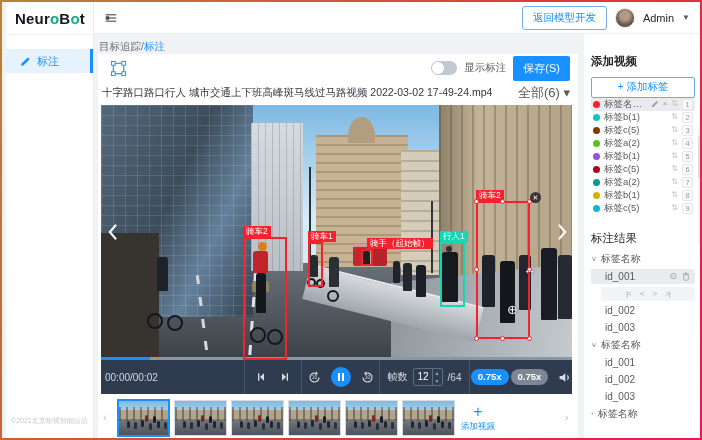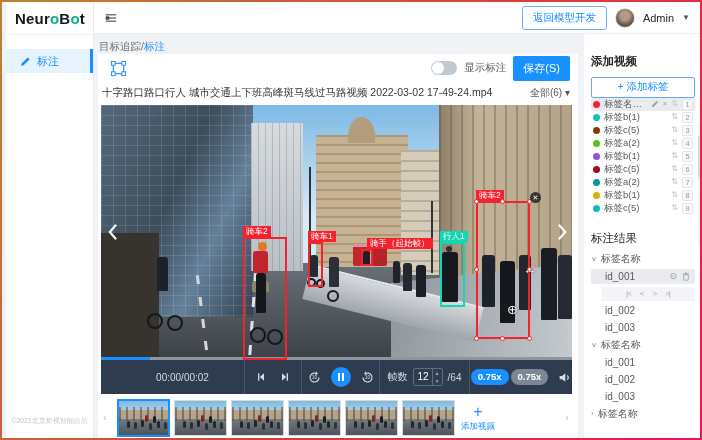--- a/index.html
+++ b/index.html
@@ -32,21 +32,21 @@
   
   .card { position:absolute; left:96px; top:52px; width:480px; height:386px; background:#fff; z-index:2; }
   .card-toolbar { position:absolute; left:0; right:0; top:0; height:28px; display:flex; align-items:center; padding:0 8px 0 12px; }
   .tb-right { margin-left:auto; display:flex; align-items:center; gap:7px; }
   .switch { width:26px; height:14px; border-radius:7px; background:#c2c9cf; position:relative; cursor:pointer; }
   .switch .knob { position:absolute; left:1px; top:1px; width:12px; height:12px; border-radius:50%; background:#fff; }
   .toggle-label { font-size:10.5px; color:#595959; }
   .save-btn { background:#1890ff; color:#fff; border:none; border-radius:2px; font-size:11px; padding:5px 10px; cursor:pointer; }
   .titlebar { position:absolute; left:4px; right:8px; top:28px; height:22px; display:flex; align-items:center; }
   .vtitle { font-size:10.5px; color:#33373d; }
-  .filter { margin-left:auto; font-size:10px; color:#595959; cursor:pointer; }
+  .filter { margin-left:auto; font-size:13px; color:#595959; cursor:pointer; }
 
   
   .player { position:absolute; left:3px; top:51px; width:471px; height:255px; background:#cfd6db; overflow:hidden; }
   .scene { position:absolute; inset:0; background:linear-gradient(180deg,#7db9e4,#d7ebf6 45%); }
   .scene div { position:absolute; }
   .road { left:0; right:0; top:158px; bottom:0; background:linear-gradient(180deg,#6a7077,#3b4147); }
   .sidewalk { left:290px; top:168px; width:185px; height:95px; background:linear-gradient(100deg,#8f969c,#c6cbcf); transform:skewY(-6deg); }
   .parapet { left:203px; top:180px; width:178px; height:36px; background:linear-gradient(#d6dade,#9fa5ab); border-top:2px solid #e6e9ec; transform:rotate(14deg); }
   .lane1 { left:150px; top:168px; width:3px; height:87px; background:repeating-linear-gradient(180deg,#dfe3e6 0 10px,transparent 10px 24px); transform:rotate(4deg); }
   .lane2 { left:100px; top:170px; width:3px; height:85px; background:repeating-linear-gradient(180deg,#d4d8db 0 9px,transparent 9px 22px); transform:rotate(-7deg); }
@@ -84,21 +84,21 @@
   .h-bl{left:-4px;bottom:-4px;} .h-b{left:50%;margin-left:-3px;bottom:-4px;} .h-br{right:-4px;bottom:-4px;}
   .box-close { position:absolute; right:-13px; top:-11px; width:11px; height:11px; border-radius:50%; background:rgba(35,35,35,.85); color:#fff; font-size:7px; line-height:11px; text-align:center; cursor:pointer; z-index:7; }
   .cursor-h { position:absolute; right:-8px; top:44%; color:#fff; font-size:13px; text-shadow:0 0 2px #000; z-index:7; }
   .cursor-move { position:absolute; left:58%; top:74%; color:#fff; font-size:13px; text-shadow:0 0 2px #000; z-index:7; }
 
   
   .controls { position:absolute; left:3px; top:306px; width:471px; height:34px; background:#2f3c50; display:flex; align-items:center; color:#e8eaed; }
   .progress { position:absolute; left:0; top:-3px; width:100%; height:3px; background:#8b95a3; }
   .progress .fill { height:100%; background:#1890ff; }
   .cs { height:100%; display:flex; align-items:center; justify-content:center; gap:12px; border-left:1px solid #475469; }
-  .cs.first { border-left:none; justify-content:center; padding-left:20px; }
+  .cs.first { border-left:none; justify-content:flex-start; padding-left:4px; }
   .time { font-size:10px; color:#d4d9df; }
   .c-icon { cursor:pointer; display:flex; align-items:center; }
   .pause-btn { width:20px; height:20px; border-radius:50%; background:#1890ff; position:relative; cursor:pointer; }
   .pause-btn i { position:absolute; top:6px; width:2px; height:8px; background:#fff; }
   .pause-btn i.l { left:7px; } .pause-btn i.r { left:11px; }
   .frame-label { font-size:10px; color:#cfd5dc; }
   .frame-input { width:30px; height:18px; border:1px solid #5f6d83; border-radius:2px; display:flex; }
   .frame-val { flex:1; font-size:10px; color:#fff; padding-left:4px; line-height:16px; }
   .spin { width:10px; border-left:1px solid #5f6d83; display:flex; flex-direction:column; }
   .spin span { flex:1; font-size:5px; line-height:8px; text-align:center; color:#9aa6b8; cursor:pointer; }

